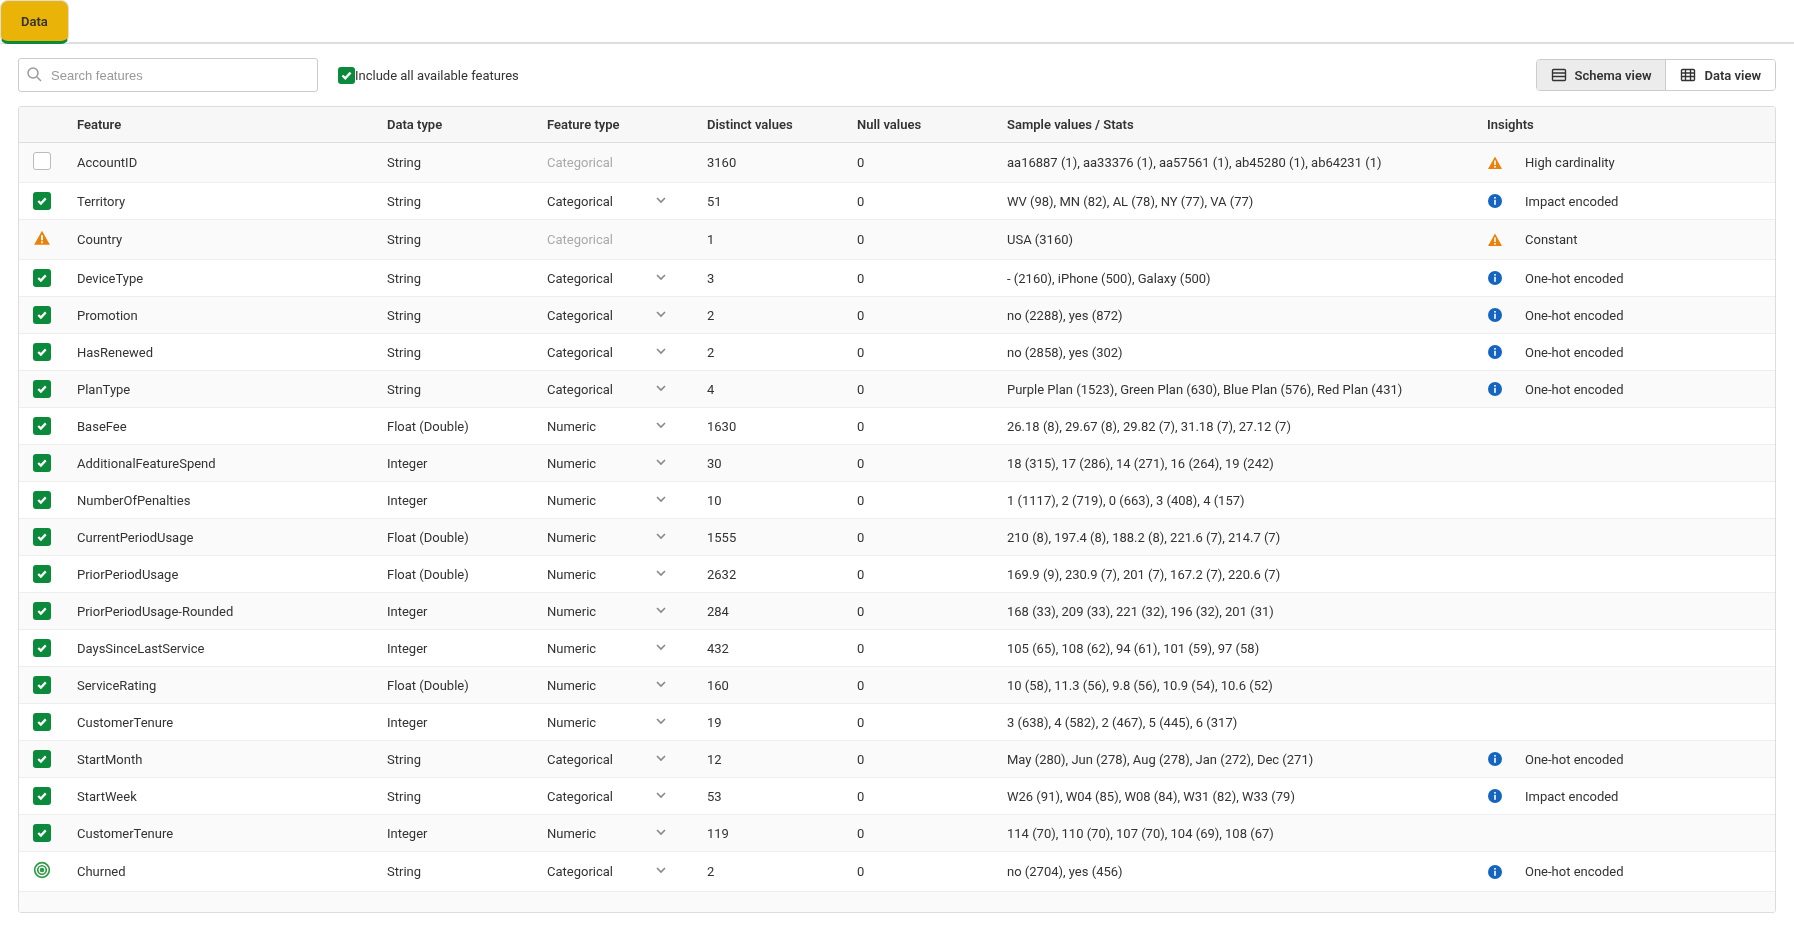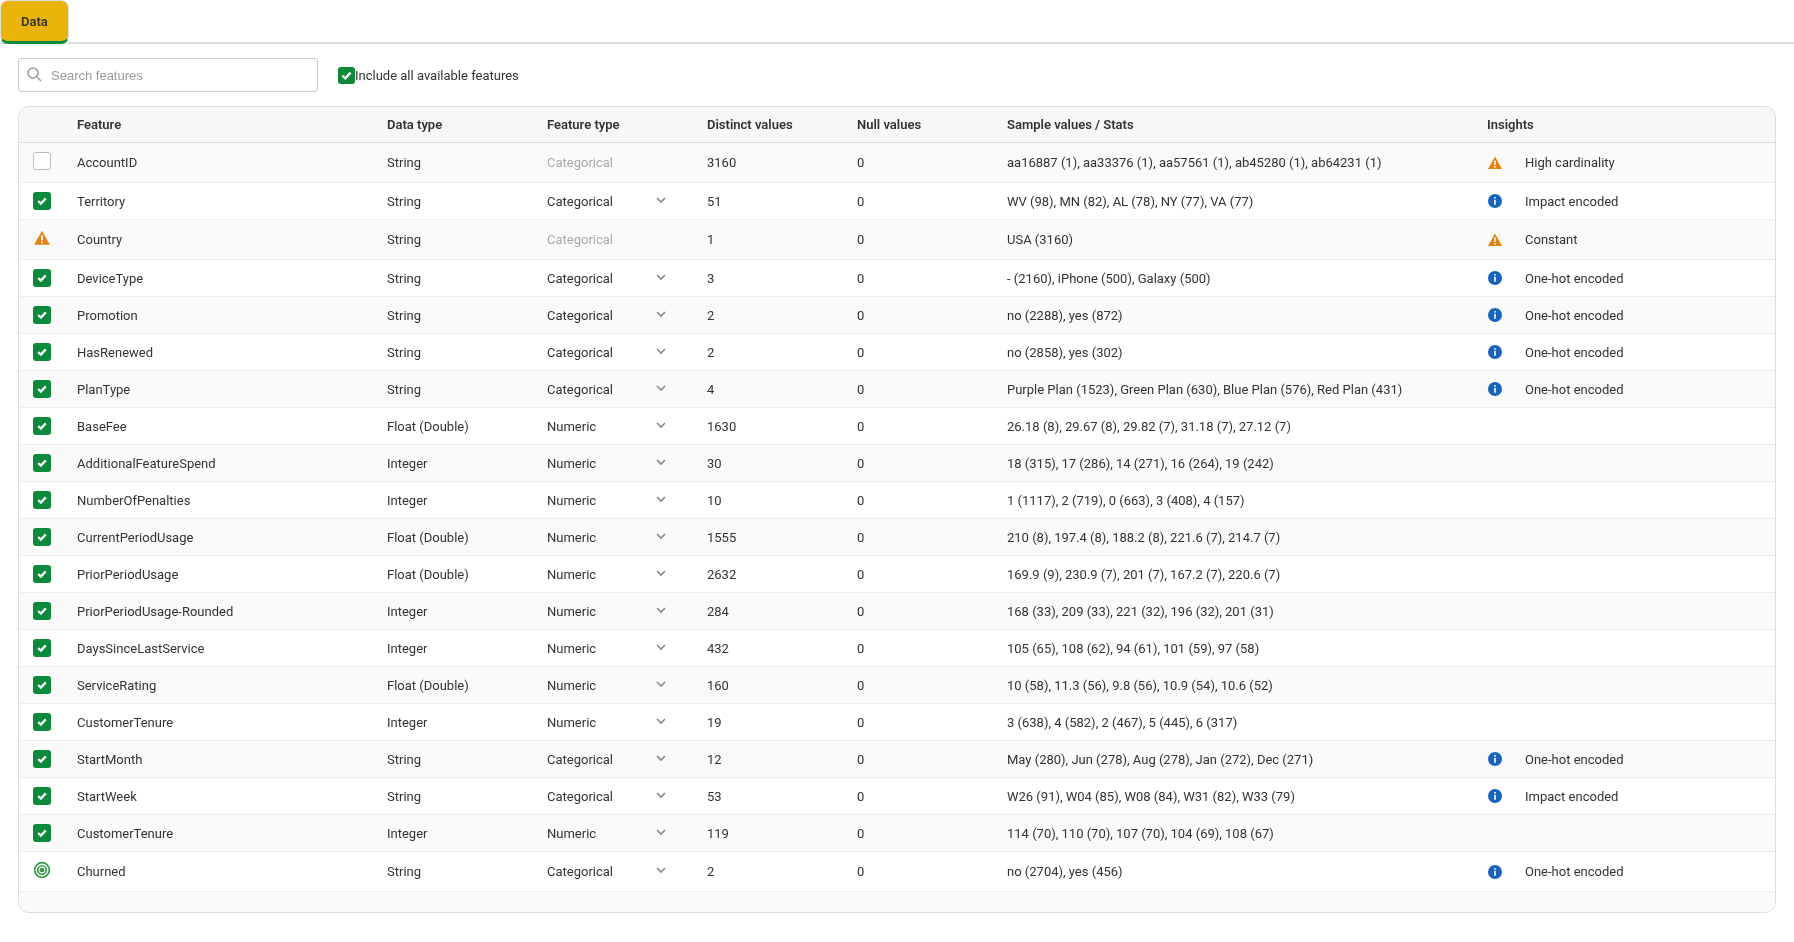--- a/index.html
+++ b/index.html
@@ -25,21 +25,21 @@
   .chkbox { width:17px; height:17px; border-radius:3px; display:inline-flex; align-items:center; justify-content:center; }
   .chkbox.checked { background:#0a8a3a; }
   .chkbox svg { width:13px; height:13px; stroke:#fff; stroke-width:3; fill:none; }
 
   .toolbar-right { margin-left:auto; display:flex; gap:0; border:1px solid #ccc; border-radius:4px; overflow:hidden;}
   .seg-btn { display:flex; align-items:center; gap:8px; padding:7px 14px; font-weight:600; cursor:pointer; background:#fff;}
   .seg-btn.active { background:#ececec; }
   .seg-btn + .seg-btn { border-left:1px solid #ccc;}
 
   
-  .table-wrap { margin:0 18px 18px; border:1px solid #ddd; border-radius:11px; overflow:hidden;}
+  .table-wrap { margin:0 18px 18px; border:1px solid #ddd; border-radius:3px; overflow:hidden;}
   table { width:100%; border-collapse:collapse; }
   thead th { text-align:left; font-weight:600; background:#f7f7f7; border-bottom:1px solid #ddd; padding:10px 12px; color:#333;}
   tbody td { padding:9px 12px; border-bottom:1px solid #eee; vertical-align:middle;}
   tbody tr.striped td { background:#fafafa;}
   .col-check { width:46px; text-align:center;}
   .col-feature { width:310px;}
   .col-datatype { width:160px;}
   .col-featuretype { width:160px;}
   .col-distinct { width:150px;}
   .col-null { width:150px;}
@@ -94,20 +94,44 @@
     <input class="search-input" placeholder="Search features" style="">
   </div>
   <label class="chk-wrap">
     <span class="chkbox checked">
       <svg viewBox="0 0 16 16">
           <use href="#check-path"></use>
         </svg>
     </span>
     <span>Include all available features</span>
   </label>
+  <div class="toolbar-right">
+    <div class="seg-btn active">
+      <span class="icon">
+        <svg viewBox="0 0 16 16" fill="none" stroke="#333" stroke-width="1.4">
+          <rect x="1.5" y="2.5" width="13" height="11" rx="1"></rect>
+          <line x1="1.5" y1="6" x2="14.5" y2="6"></line>
+            <line x1="1.5" y1="9.5" x2="14.5" y2="9.5"></line>
+        </svg>
+      </span>
+      <span>Schema view</span>
+    </div>
+    <div class="seg-btn">
+      <span class="icon">
+        <svg viewBox="0 0 16 16" fill="none" stroke="#333" stroke-width="1.4">
+          <rect x="1.5" y="2.5" width="13" height="11" rx="1"></rect>
+          <line x1="1.5" y1="6" x2="14.5" y2="6"></line>
+            <line x1="1.5" y1="9.5" x2="14.5" y2="9.5"></line>
+          <line x1="5.5" y1="2.5" x2="5.5" y2="13.5"></line>
+            <line x1="10.5" y1="2.5" x2="10.5" y2="13.5"></line>
+        </svg>
+      </span>
+      <span>Data view</span>
+    </div>
+  </div>
 </div>
 
 <div class="table-wrap">
 <table>
   <thead>
     <tr>
       <th class="col-check"></th>
       <th class="col-feature">Feature</th>
       <th class="col-datatype">Data type</th>
       <th class="col-featuretype">Feature type</th>

